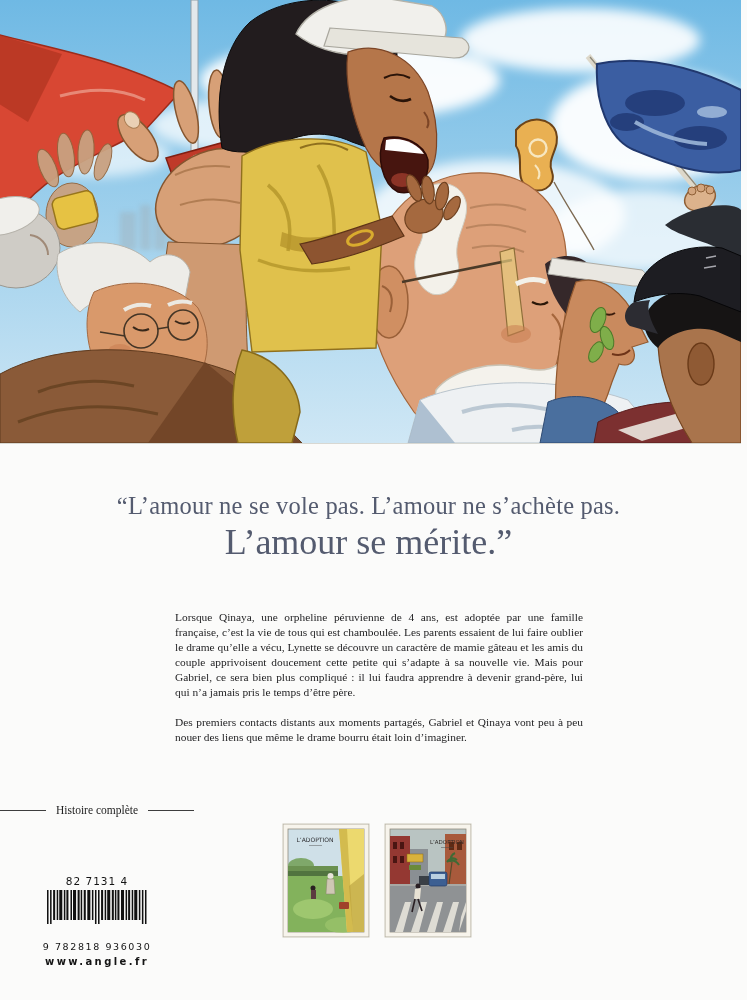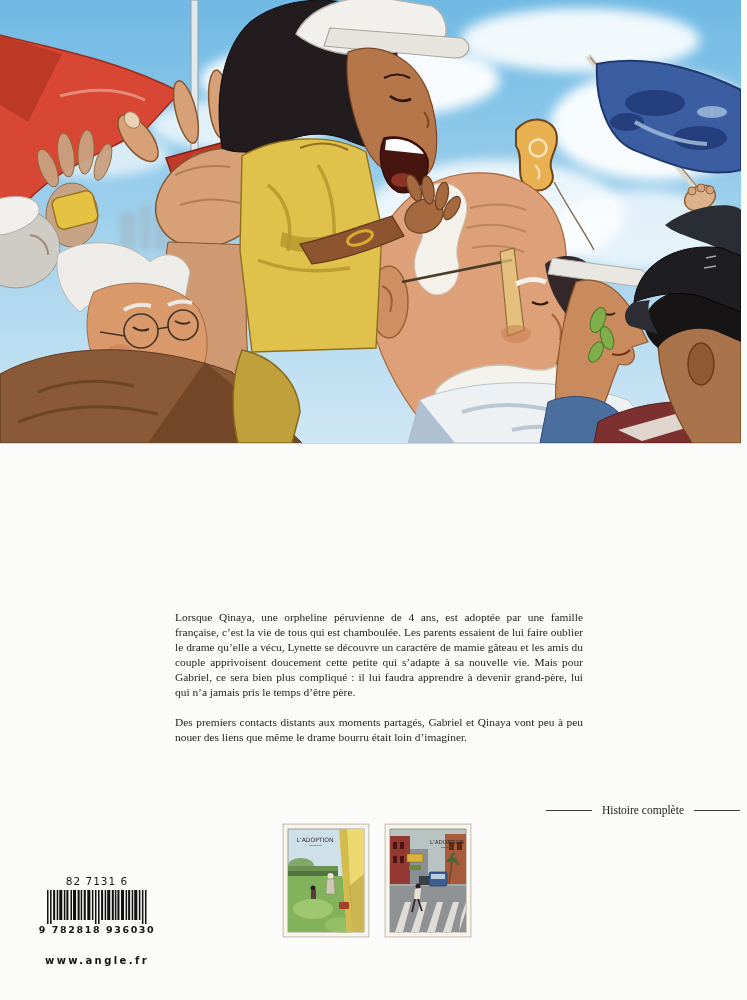--- a/index.html
+++ b/index.html
@@ -28,38 +28,38 @@
     position:absolute;left:160px;top:595px;width:438px;
     font-size:11.4px;line-height:15px;text-align:justify;
     hyphens:auto;-webkit-hyphens:auto;
   }
   .synopsis p{margin:15px;}
   .synopsis p + p{margin-top:9px;}
 
   
   .collection-header{
     position:absolute;left:0;right:7px;top:804px;
-    display:flex;align-items:center;justify-content:flex-end;gap:10px;
+    display:flex;align-items:center;justify-content:flex-start;gap:10px;
   }
   .collection-header .rule{width:46px;height:1px;background:#3d3d3d;}
   .collection-header .label{font-size:11.5px;color:#222;}
 
   
   .albums{position:absolute;left:283px;top:824px;display:flex;gap:16px;}
   .album{width:86px;height:113px;box-shadow:0 0 0 .5px #c9c4b6;}
   .album svg{display:block;width:86px;height:113px;}
 
   
   .imprint{position:absolute;left:38px;top:875px;width:118px;text-align:center;
            font-family:"DejaVu Sans",sans-serif;color:#141414;}
   .print-code{font-size:10.5px;letter-spacing:1px;}
   .barcode{margin:3px auto 0;width:100px;height:34px;}
   .barcode svg{display:block;width:100px;height:34px;}
-  .ean{font-size:9.5px;letter-spacing:1.6px;margin-top:0;font-weight:bold;}
-  .website{font-size:10px;font-weight:bold;letter-spacing:2.4px;margin-top:20px;}
+  .ean{font-size:9.5px;letter-spacing:1.6px;margin-top:17px;}
+  .website{font-size:10px;font-weight:bold;letter-spacing:2.4px;margin-top:4px;}
 </style>
 </head>
 <body>
 
 <div class="page">
 
   <div class="illustration">
     <svg viewBox="0 0 741 443" preserveAspectRatio="none">
       <defs>
         <linearGradient id="sky" x1="0" y1="0" x2="0" y2="1">
@@ -254,20 +254,24 @@
         <path d="M658,332 C678,312 712,308 734,322 L741,328 L741,443 L692,443 C672,412 656,372 658,332 Z" fill="#a9744c" stroke="#74431f" stroke-width="1.2"></path>
         <ellipse cx="701" cy="364" rx="13" ry="21" fill="#8f5a34" stroke="#6a3a18" stroke-width="1.4"></ellipse>
         <path d="M644,322 C648,300 670,288 700,290 L741,298 L741,342 L718,332 C698,324 668,332 658,348 C650,342 644,332 644,322 Z" fill="#161414"></path>
         <path d="M634,302 C638,262 680,242 722,248 L741,256 L741,312 L700,296 C674,290 650,296 634,302 Z" fill="#1d1d22" stroke="#060608" stroke-width="1"></path>
         <path d="M634,302 C624,308 622,320 630,326 L658,334 C650,320 646,308 650,300 Z" fill="#2c2c32"></path>
         <path d="M706,258 l10,-2 M704,268 l12,-2" stroke="#c9c9d0" stroke-width="1.5" opacity=".8"></path>
       </g>
     </svg>
   </div>
 
+  <div class="quote">
+    <div class="q1">“L’amour ne se vole pas. L’amour ne s’achète pas.</div>
+    <div class="q2">L’amour se mérite.”</div>
+  </div>
 
   <div class="synopsis">
     <p>Lorsque Qinaya, une orpheline péruvienne de 4 ans, est adoptée par une famille française, c’est la vie de tous qui est chamboulée. Les parents essaient de lui faire oublier le drame qu’elle a vécu, Lynette se découvre un caractère de mamie gâteau et les amis du couple apprivoisent doucement cette petite qui s’adapte à sa nouvelle vie. Mais pour Gabriel, ce sera bien plus compliqué : il lui faudra apprendre à devenir grand-père, lui qui n’a jamais pris le temps d’être père.</p>
     <p>Des premiers contacts distants aux moments partagés, Gabriel et Qinaya vont peu à peu nouer des liens que même le drame bourru était loin d’imaginer.</p>
   </div>
 
   <div class="collection-header">
     <span class="rule"></span>
     <span class="label">Histoire complète</span>
     <span class="rule"></span>
@@ -330,21 +334,21 @@
         <circle cx="33" cy="62" r="2.5" fill="#2a2024"></circle>
         <path d="M30,65 L36,64 L35,75 L29,75 Z" fill="#e8e2d4"></path>
         <path d="M30,75 L27,88 M33,75 L37,87" stroke="#2a2024" stroke-width="1.6"></path>
         <text x="62" y="20" text-anchor="middle" font-family="DejaVu Sans, sans-serif" font-size="5.5" fill="#2e2a28">L’ADOPTION</text>
         <rect x="56" y="23" width="12" height=".8" fill="#4a4a48" opacity=".6"></rect>
       </svg>
     </div>
   </div>
 
   <div class="imprint">
-    <div class="print-code">82 7131 6</div>
+    <div class="print-code">82 7131 4</div>
     <div class="barcode">
       <svg viewBox="0 0 98 34" preserveAspectRatio="none">
         <g fill="#111111">
           <rect x="0" y="0" width="1.5" height="34"></rect>
             <rect x="3" y="0" width="1.5" height="34"></rect>
           <rect x="6" y="0" width="2" height="30"></rect>
             <rect x="9.5" y="0" width="1.5" height="30"></rect>
           <rect x="12" y="0" width="3" height="30"></rect>
             <rect x="16.5" y="0" width="1.5" height="30"></rect>
           <rect x="19" y="0" width="2" height="30"></rect>

